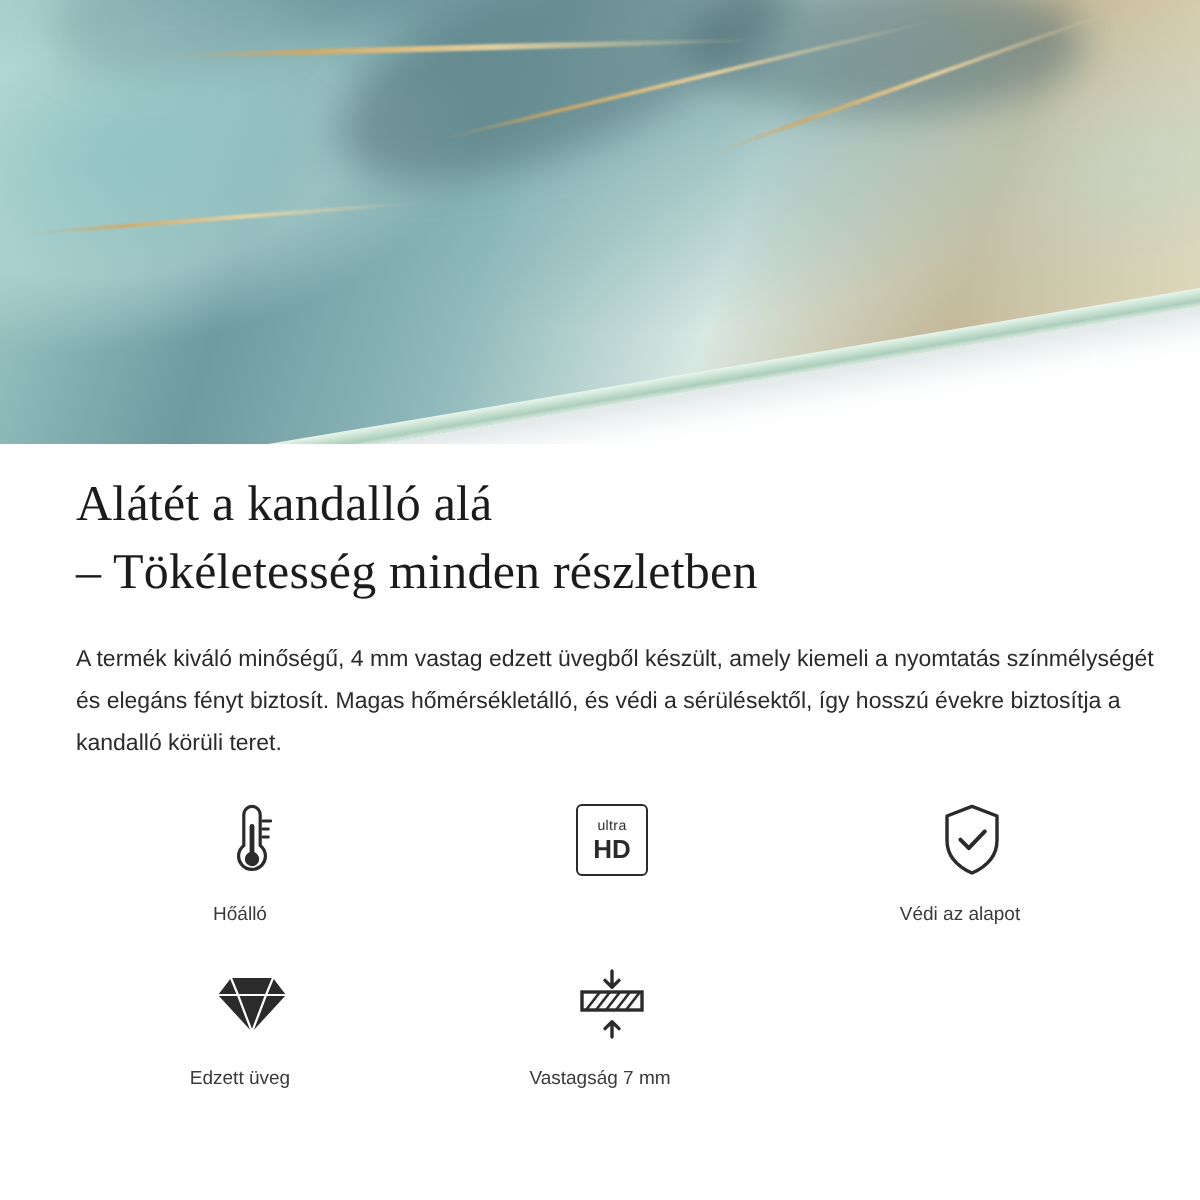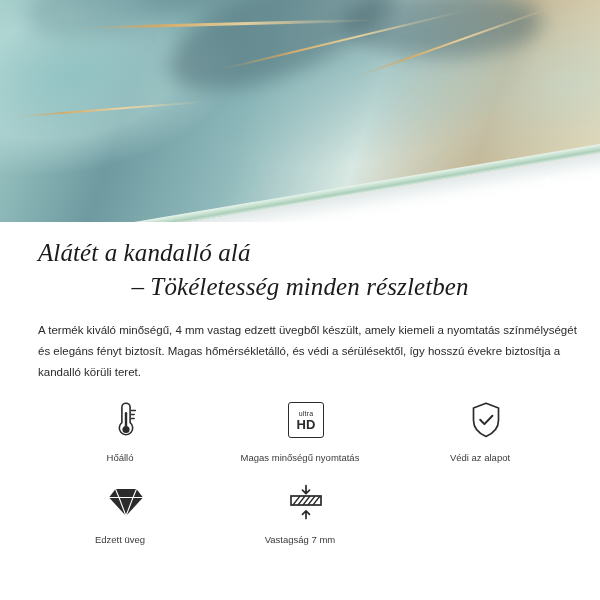--- a/index.html
+++ b/index.html
@@ -140,25 +140,23 @@
 
   .headline {
     margin: 0;
     padding: 14px 38px 0 38px;
     font-family: "Liberation Serif", serif;
     font-weight: normal;
     font-size: 25px;
     line-height: 1.35;
     color: #1b1b1b;
     letter-spacing: 0.1px;
-    font-style: italic;
   }
   .headline .line2 {
     display: block;
-    text-align: center;
   }
 
   .body-copy {
     margin: 0;
     padding: 16px 17px 0 38px;
     font-size: 11.5px;
     line-height: 1.85;
     color: #2a2a2a;
   }
 
@@ -270,21 +268,20 @@
       <div class="feature-label">Hőálló</div>
     </div>
 
     <div class="feature">
       <div class="feature-icon">
         <div class="ultrahd-box">
           <span class="u-top">ultra</span>
           <span class="u-bot">HD</span>
         </div>
       </div>
-      <div class="feature-label">Magas minőségű nyomtatás</div>
     </div>
 
     <div class="feature">
       <div class="feature-icon">
         <svg width="34" height="40" viewBox="0 0 34 40" fill="none" xmlns="http://www.w3.org/2000/svg">
           <path d="M17 3.2 4.5 8v12.2c0 8 5.4 13.1 12.5 16.3 7.1-3.2 12.5-8.3 12.5-16.3V8L17 3.2z" stroke="#2b2b2b" stroke-width="1.7" stroke-linejoin="round"></path>
           <path d="M11.2 19.8l4.2 4.3 8-8.4" stroke="#2b2b2b" stroke-width="2" stroke-linecap="round" stroke-linejoin="round"></path>
         </svg>
       </div>
       <div class="feature-label">Védi az alapot</div>

